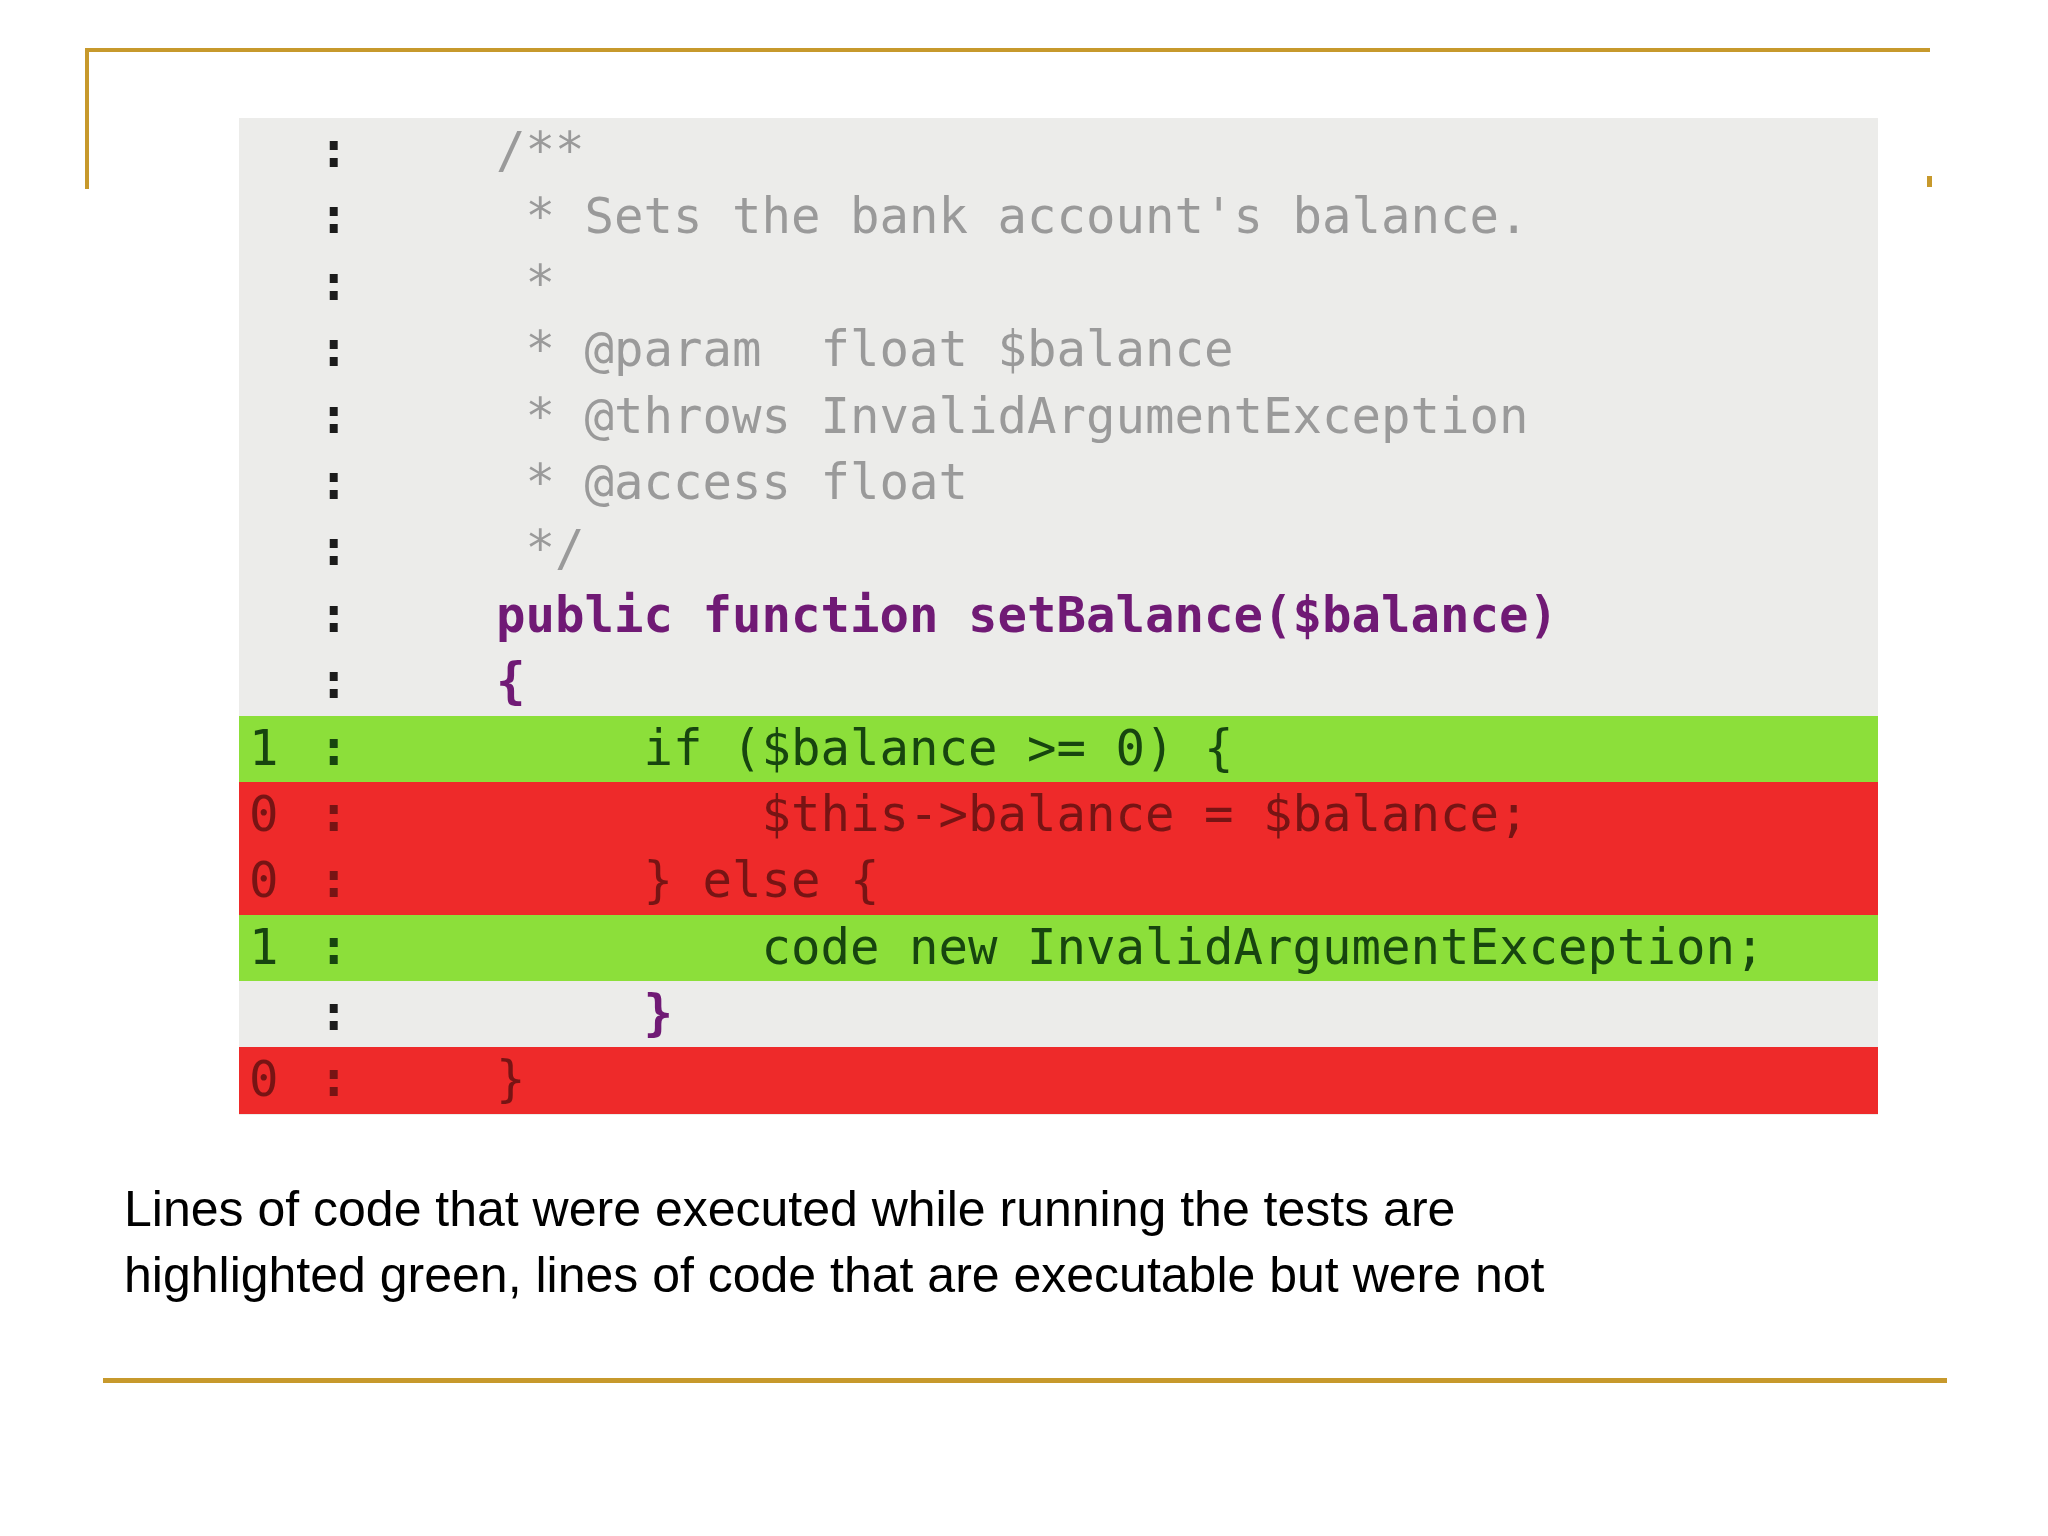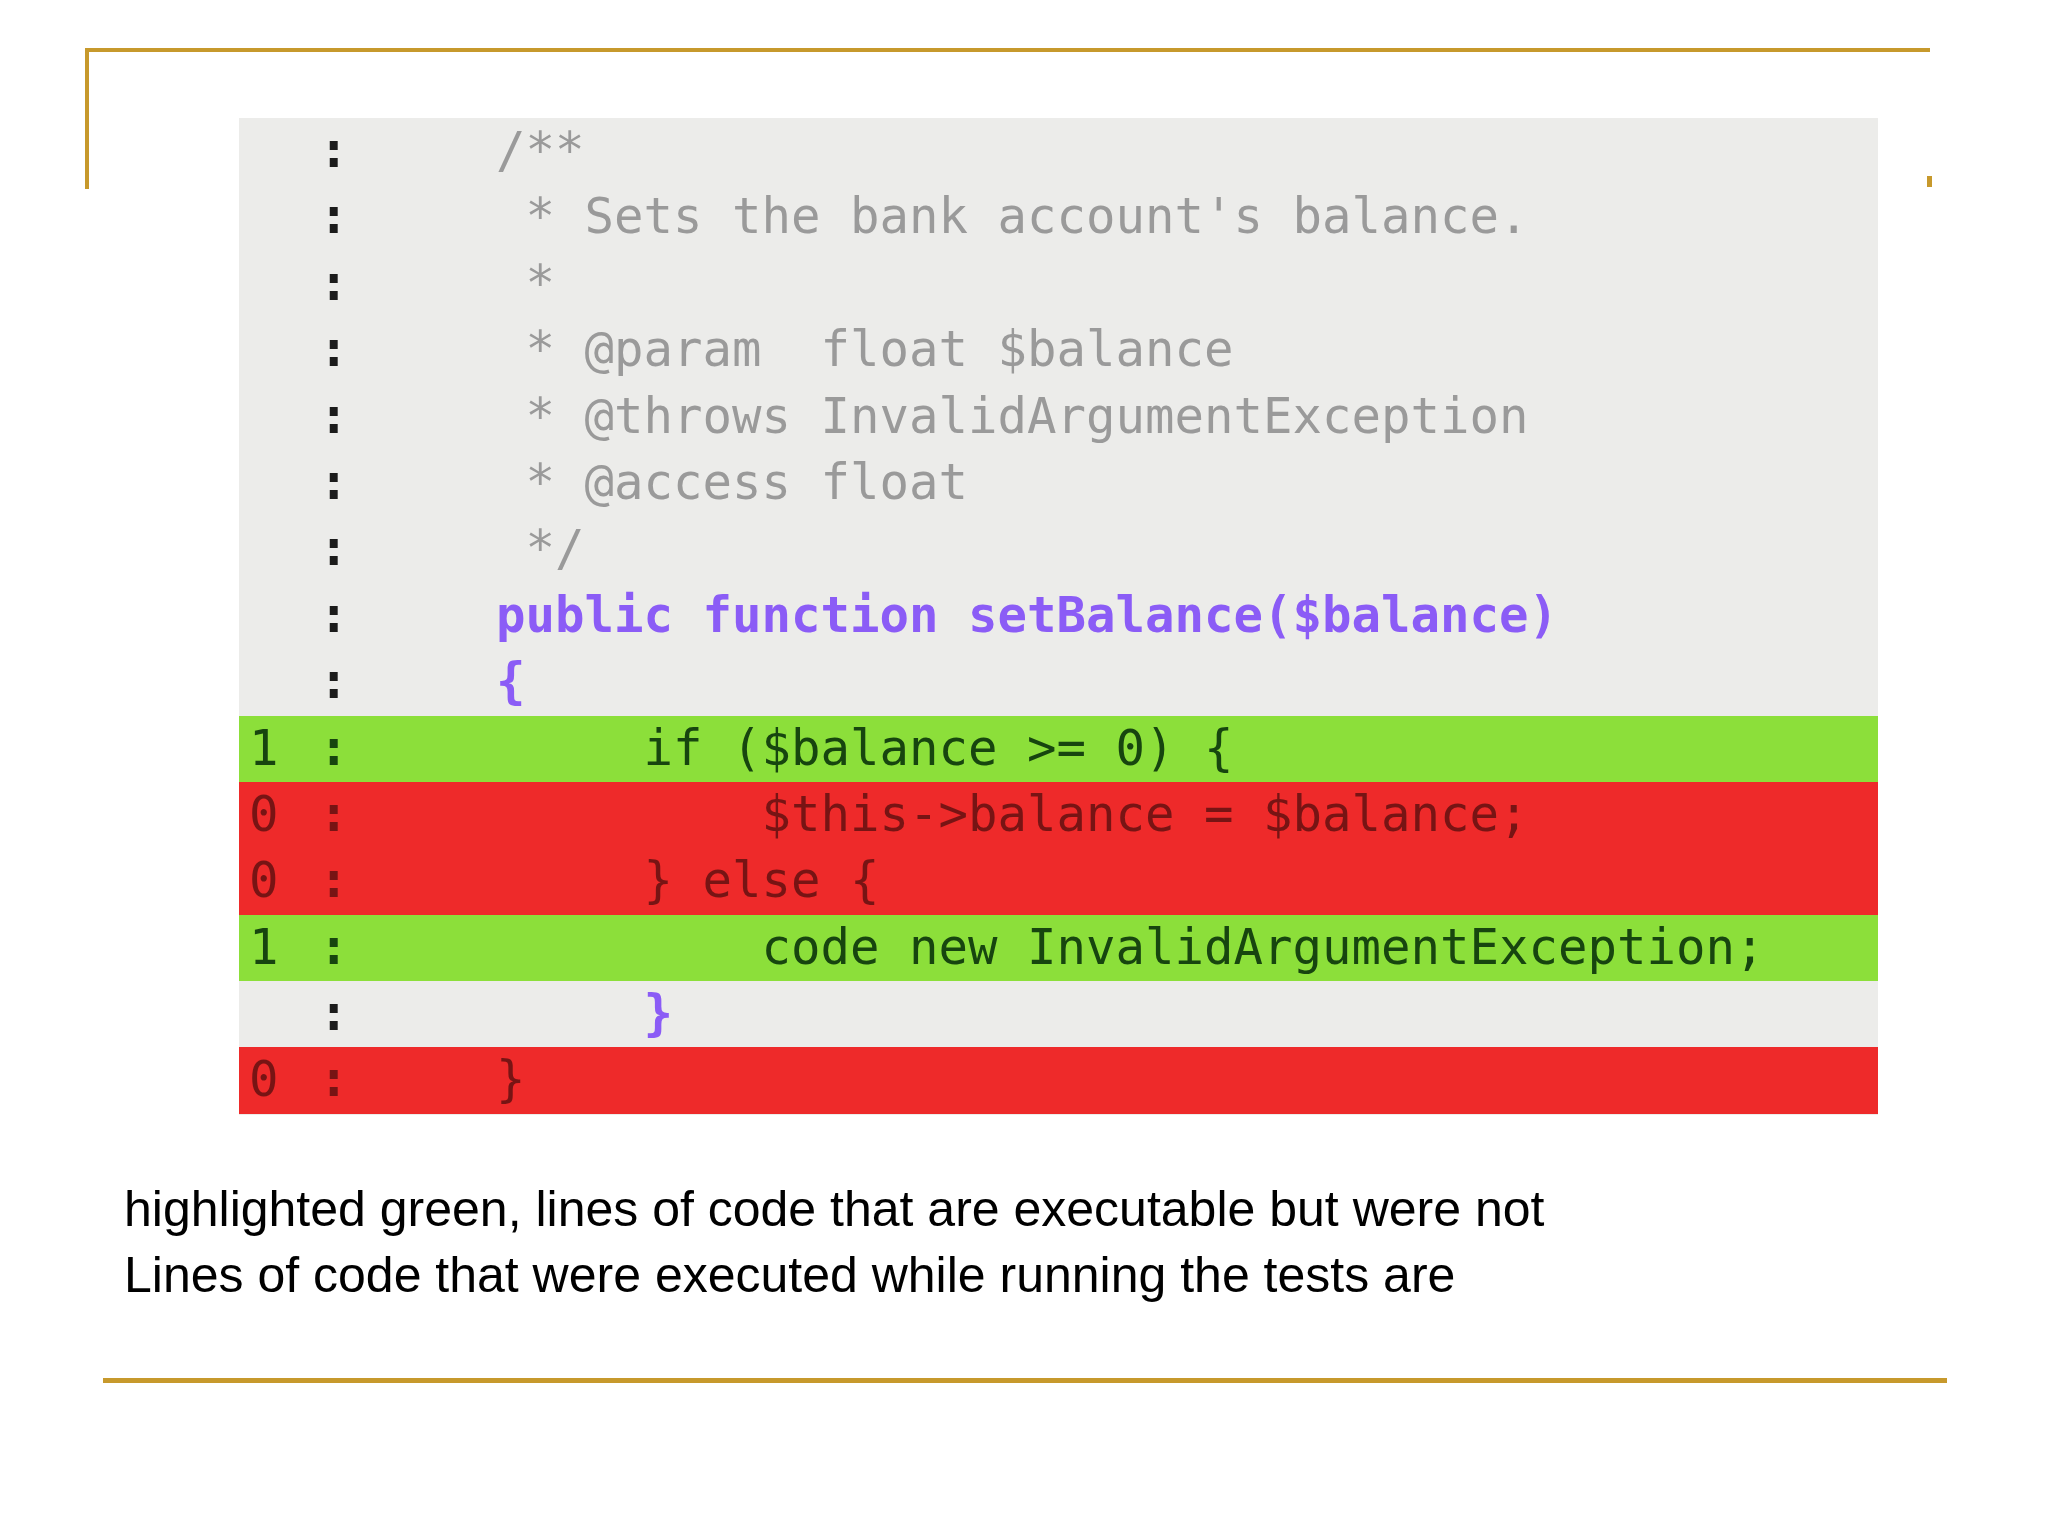--- a/index.html
+++ b/index.html
@@ -24,21 +24,21 @@
     font-size:49px;
   }
   .crow{height:66.4px;line-height:66.4px;display:flex;white-space:pre;overflow:hidden;}
   .crow.none{color:#1b1b1b;}
   .crow.green{background:#8cdf3a;color:#17450f;}
   .crow.red{background:#ee2a2a;color:#771414;}
   .lnum{flex:0 0 80px;padding-left:10px;box-sizing:border-box;font-weight:normal;}
   .lcolon{flex:0 0 auto;font-weight:bold;}
   .lcode{flex:1 1 auto;white-space:pre;}
   .seg-c{color:#9a9a9a;font-weight:normal;}   
-  .seg-b{color:#8b5cf6;font-weight:bold;}     
+  .seg-b{color:#701a75;font-weight:bold;}     
   .seg-k{font-weight:normal;}                   
   .seg-p{font-weight:normal;text-align:center;}                 
 
   
   .caption{
     position:absolute;left:124px;top:1176px;width:1860px;
     font-size:50px;line-height:66px;color:#000000;
   }
 </style>
 </head>
@@ -62,19 +62,19 @@
       <div class="crow none"><span class="lnum"></span><span class="lcolon">:</span><span class="lcode"><span class="seg-b">     {</span></span></div>
       <div class="crow green"><span class="lnum">1</span><span class="lcolon">:</span><span class="lcode"><span class="seg-p">          </span><span class="seg-k">if</span><span class="seg-p"> ($balance &gt;= 0) {</span></span></div>
       <div class="crow red"><span class="lnum">0</span><span class="lcolon">:</span><span class="lcode"><span class="seg-p">              </span><span class="seg-k">$this-&gt;balance = $balance;</span></span></div>
       <div class="crow red"><span class="lnum">0</span><span class="lcolon">:</span><span class="lcode"><span class="seg-p">          </span><span class="seg-k">} else {</span></span></div>
       <div class="crow green"><span class="lnum">1</span><span class="lcolon">:</span><span class="lcode"><span class="seg-p">              </span><span class="seg-k">code new</span><span class="seg-p"> InvalidArgumentException;</span></span></div>
       <div class="crow none"><span class="lnum"></span><span class="lcolon">:</span><span class="lcode"><span class="seg-b">          }</span></span></div>
       <div class="crow red"><span class="lnum">0</span><span class="lcolon">:</span><span class="lcode"><span class="seg-p">     </span><span class="seg-k">}</span></span></div>
     </div>
 
   <div class="caption">
+    <div>Lines of code that were executed while running the tests are</div>
     <div>highlighted green, lines of code that are executable but were not</div>
-    <div>Lines of code that were executed while running the tests are</div>
   </div>
 
   <div class="gold-bottom" style="background: rgb(199, 153, 44);"></div>
 
 </div>
 
 </body></html>

